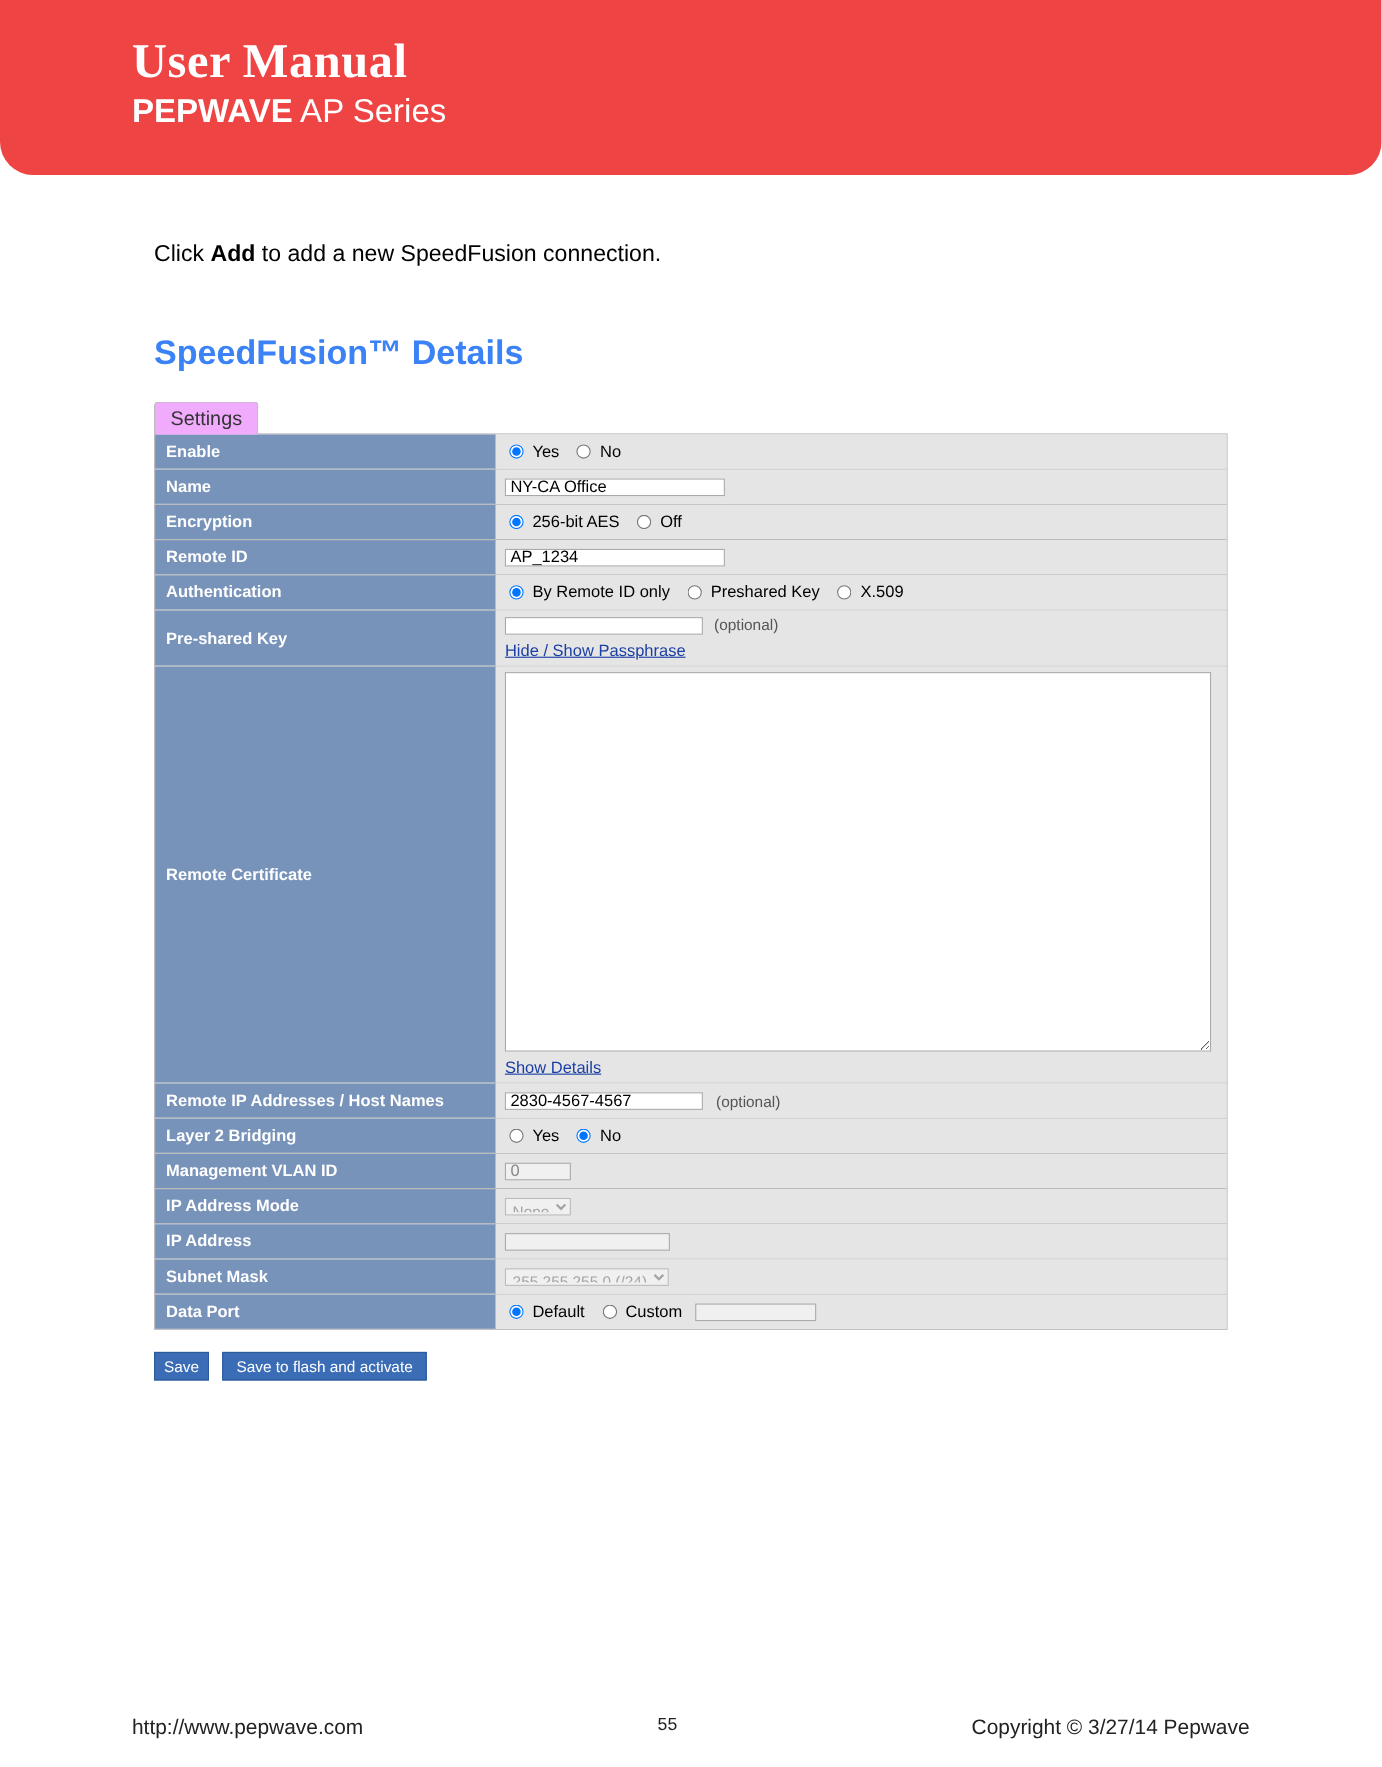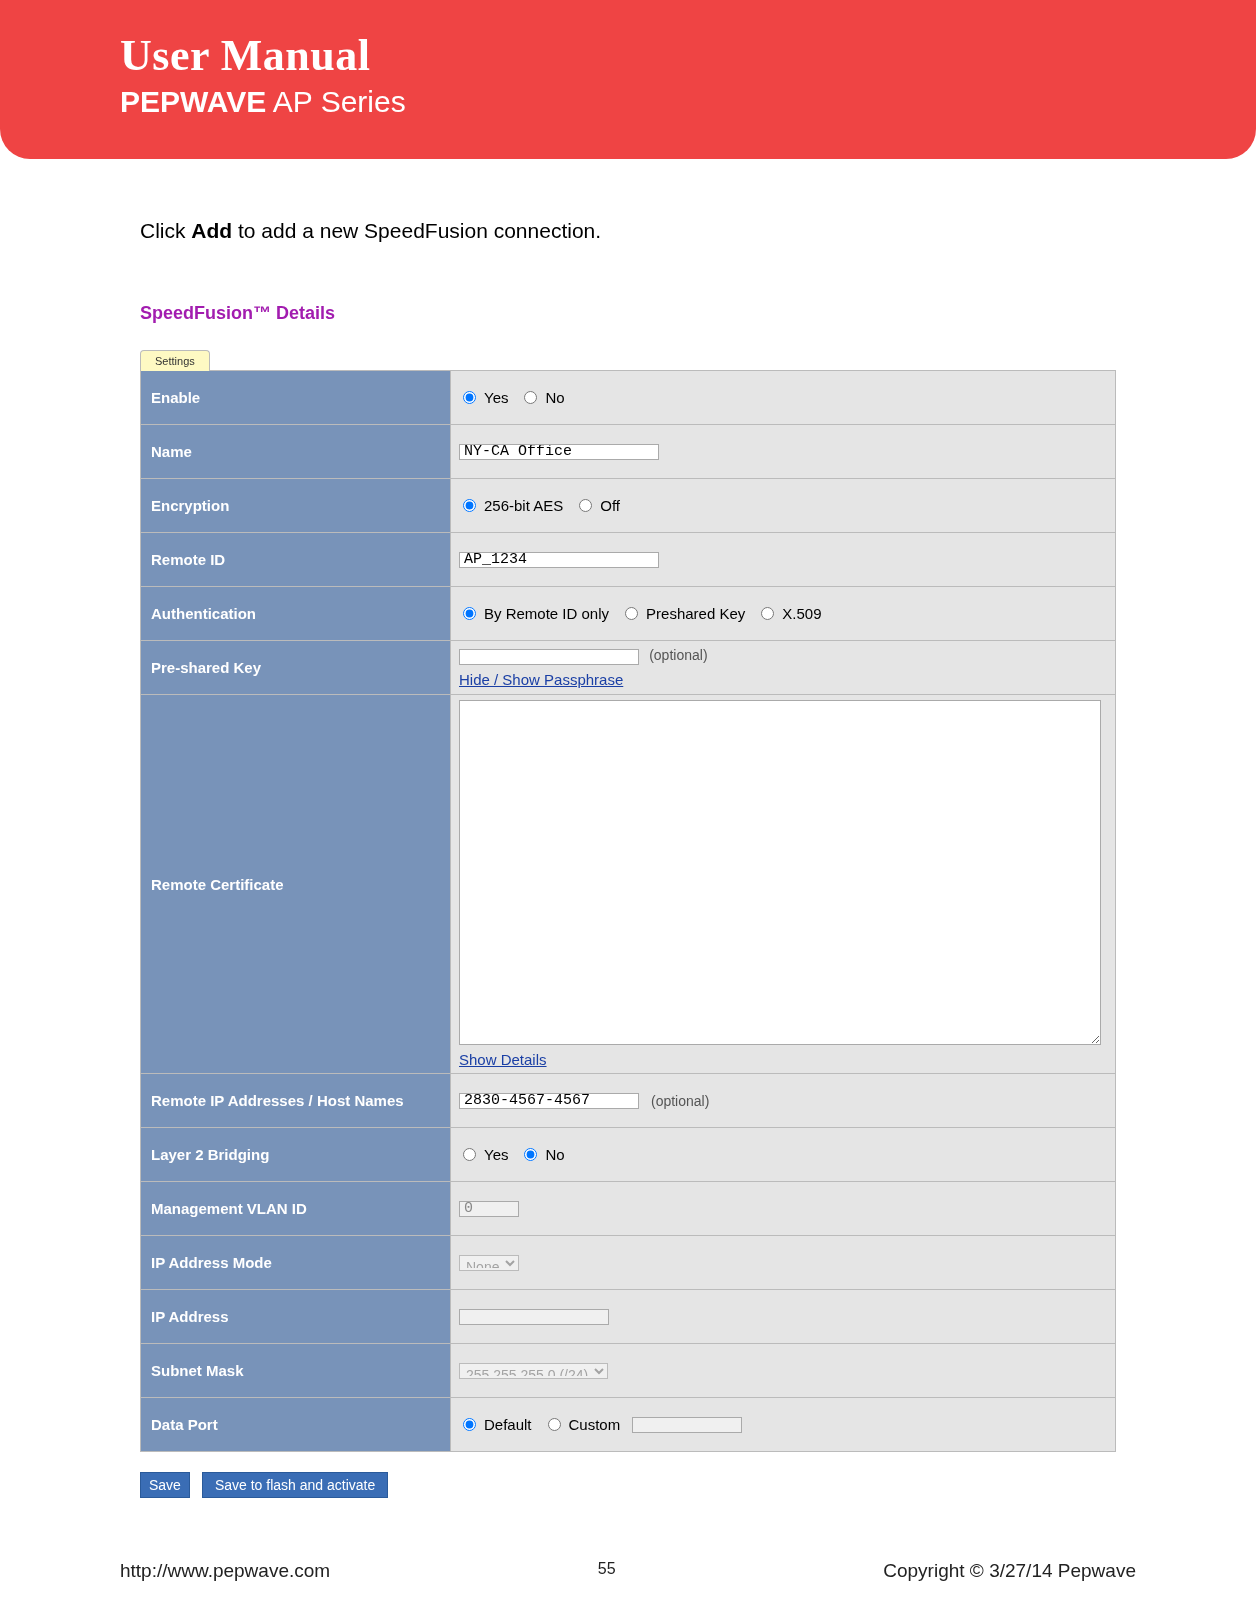--- a/index.html
+++ b/index.html
@@ -44,33 +44,33 @@
     margin-bottom: 20px;
   }
   .intro {
     font-family: Arial, sans-serif;
     font-size: 21px;
     margin-bottom: 60px;
   }
   .intro b { font-weight: bold; }
   .details-title {
     font-family: Verdana, Arial, sans-serif;
-    font-size: 18px;
+    font-size: 31px;
     font-weight: bold;
-    color: #a21caf;
+    color: #3b82f6;
     margin-bottom: 25px;
   }
   .settings-tab {
     display: inline-block;
-    background: #fef9c3;
+    background: #f0abfc;
     border: 1px solid #bbb;
     border-bottom: none;
     padding: 4px 14px;
     font-family: Verdana, Arial, sans-serif;
-    font-size: 11px;
+    font-size: 18px;
     color: #333;
     position: relative;
     bottom: -1px;
     border-top-left-radius: 4px;
     border-top-right-radius: 4px;
   }
   .settings-table {
     width: 100%;
     border: 1px solid #bbb;
     background: #f7f7f5;
@@ -78,21 +78,21 @@
     font-size: 15px;
   }
   .settings-row {
     display: flex;
     border-top: 1px solid #bbb;
   }
   .settings-row:first-child { border-top: none; }
   .label-cell {
     width: 310px;
     min-width: 310px;
-    padding: 18px 10px;
+    padding: 7px 10px;
     font-weight: bold;
     color: #fff;
     background: #7893b9;
     border-right: 1px solid #bbb;
     display: flex;
     align-items: center;
   }
   .value-cell {
     flex: 1;
     padding: 5px 8px;
@@ -101,21 +101,21 @@
     align-items: center;
     gap: 6px;
     flex-wrap: wrap;
   }
   .value-cell.col { flex-direction: column; align-items: stretch; }
   input[type=radio] {
     margin: 0 2px 0 4px;
   }
   .rlabel { margin-right: 6px; }
   .text-input {
-    font-family: Liberation Mono, monospace;
+    font-family: Liberation Sans, sans-serif;
     font-size: 15px;
     padding: 2px 4px;
     border: 1px solid #aaa;
     background: #fff;
     width: 200px;
     height: 16px;
   }
   .text-input.wide { width: 180px; }
   .text-input.disabled {
     background: #f0f0f0;

